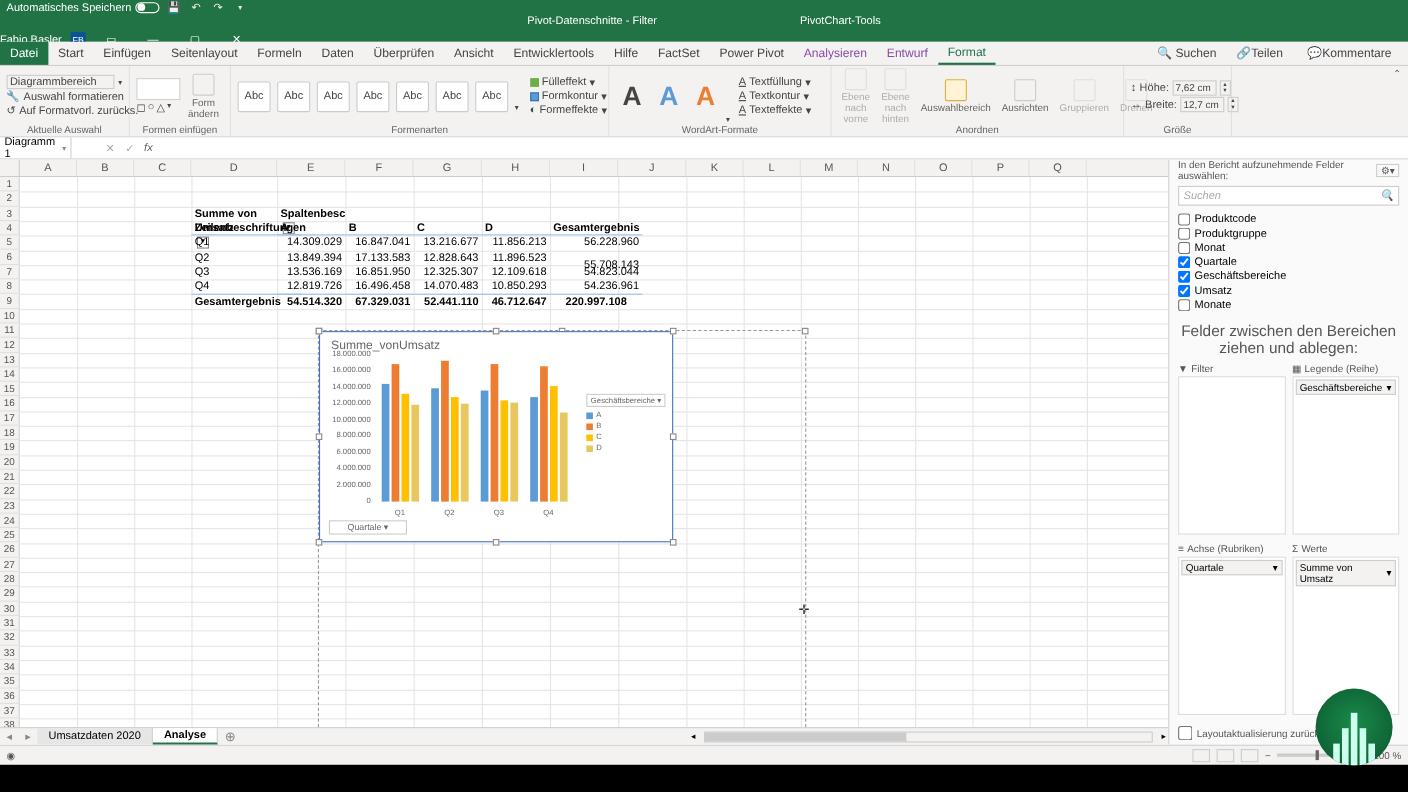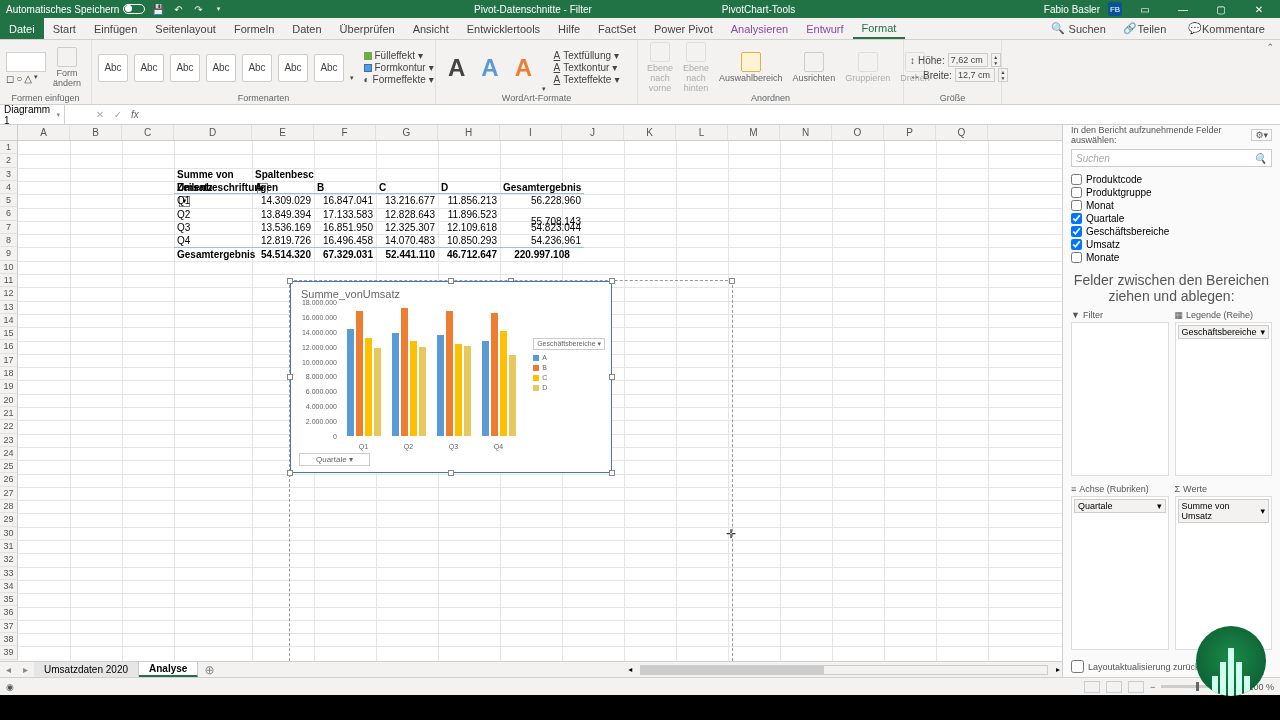--- a/index.html
+++ b/index.html
@@ -1,20 +1,20 @@
 <!DOCTYPE html>
 <html><head>
 <meta charset="utf-8">
 <style>
 * { margin: 0; padding: 0; box-sizing: border-box; font-family: "Segoe UI", Arial, sans-serif; }
 body { width: 1280px; height: 720px; background: #000; overflow: hidden; }
 .app { width: 1280px; height: 695px; background: #fff; display: flex; flex-direction: column; }
 
 
-.titlebar { height: 18px; background: #217346; display: flex; color: #fff; font-size: 10px; }
+.titlebar { height: 38px; background: #217346; display: flex; color: #fff; font-size: 10px; flex-direction: column; }
 .titlebar-left { display: flex; align-items: center; gap: 6px; padding-left: 6px; }
 .autosave { display: flex; align-items: center; gap: 4px; }
 .toggle { width: 22px; height: 10px; border: 1px solid #fff; border-radius: 5px; position: relative; }
 .toggle::after { content: ""; position: absolute; left: 1px; top: 0px; width: 7px; height: 7px; background: #fff; border-radius: 50%; }
 .tb-icon { width: 14px; height: 14px; display: inline-flex; align-items: center; justify-content: center; opacity: 0.9; }
 .titlebar-center { flex: 1; text-align: center; display: flex; justify-content: center; gap: 130px; align-items: center; }
 .ct-tab { color: #fff; font-size: 10px; }
 .titlebar-right { display: flex; align-items: center; gap: 8px; padding-right: 6px; }
 .user-badge { width: 14px; height: 14px; background: #0b5394; border-radius: 2px; font-size: 8px; display: flex; align-items: center; justify-content: center; }
 .win-btn { width: 30px; height: 22px; display: flex; align-items: center; justify-content: center; font-size: 10px; }
@@ -182,20 +182,33 @@
       </div>
     <div class="spacer"></div>
     <div class="tab"><span>🔍</span>&nbsp;<span>Suchen</span></div>
     <div class="right">
       <div class="tab">🔗 <span>Teilen</span></div>
       <div class="tab">💬 <span>Kommentare</span></div>
     </div>
   </div>
 
   <div class="ribbon">
+    <div class="rgroup" style="width:118px;">
+      <div class="gbody">
+          <div class="rstack" style="width:100%;">
+        <div class="rline">
+              <span style="border:1px solid #ccc;padding:0 2px;flex:1;">Diagrammbereich</span>
+              <span style="font-size:7px;">▾</span>
+            </div>
+        <div class="rline">🔧 <span>Auswahl formatieren</span></div>
+        <div class="rline">↺ <span>Auf Formatvorl. zurücks.</span></div>
+      </div>
+        </div>
+      <div class="glabel">Aktuelle Auswahl</div>
+    </div>
     <div class="rgroup" style="width:92px;">
       <div class="gbody">
         <div class="rstack">
           <div style="display:flex;gap:2px;">
               <span class="shape-combo"></span>
             </div>
           <div style="display:flex;gap:2px;">
               <span>◻</span>
               <span>○</span>
               <span>△</span>

